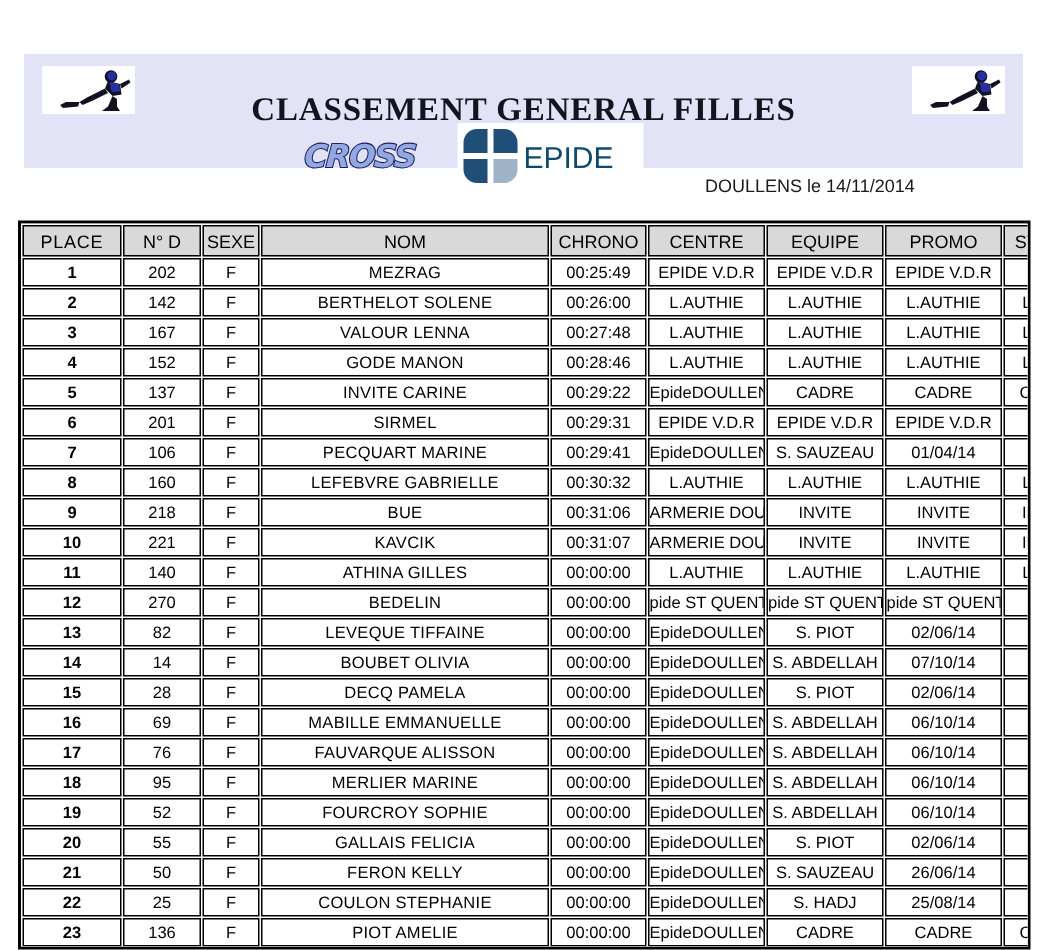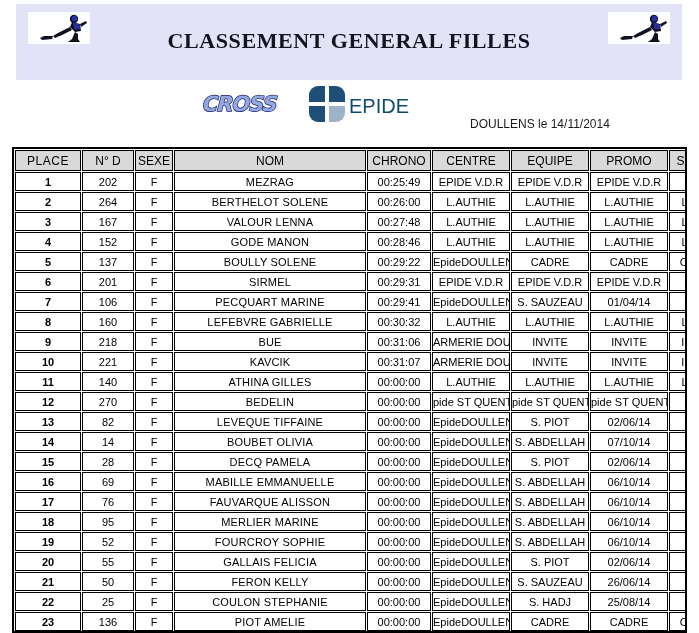--- a/index.html
+++ b/index.html
@@ -20,21 +20,21 @@
     position: relative;
     width: 699px;
     height: 633px;
     background: #ffffff;
   }
 
   
   .banner {
     position: absolute;
     left: 16px;
-    top: 4px;
+    top: 36px;
     width: 666px;
     height: 76px;
     background: #e3e3f7;
   }
 
   .runner-box {
     position: absolute;
     top: 8px;
     width: 62px;
     height: 32px;
@@ -276,21 +276,21 @@
             <td class="sexe">F</td>
             <td class="nom">MEZRAG</td>
             <td class="chrono">00:25:49</td>
             <td class="tiny">EPIDE V.D.R</td>
             <td class="small">EPIDE V.D.R</td>
             <td class="small">EPIDE V.D.R</td>
             <td class="small">VI</td>
           </tr>
           <tr>
             <td class="place">2</td>
-            <td class="num">264</td>
+            <td class="num">142</td>
             <td class="sexe">F</td>
             <td class="nom">BERTHELOT SOLENE</td>
             <td class="chrono">00:26:00</td>
             <td class="tiny">L.AUTHIE</td>
             <td class="small">L.AUTHIE</td>
             <td class="small">L.AUTHIE</td>
             <td class="small">Lycéen</td>
           </tr>
           <tr>
             <td class="place">3</td>
@@ -311,21 +311,21 @@
             <td class="chrono">00:28:46</td>
             <td class="tiny">L.AUTHIE</td>
             <td class="small">L.AUTHIE</td>
             <td class="small">L.AUTHIE</td>
             <td class="small">Lycéen</td>
           </tr>
           <tr>
             <td class="place">5</td>
             <td class="num">137</td>
             <td class="sexe">F</td>
-            <td class="nom">BOULLY SOLENE</td>
+            <td class="nom">INVITE CARINE</td>
             <td class="chrono">00:29:22</td>
             <td class="tiny">EpideDOULLENS</td>
             <td class="small">CADRE</td>
             <td class="small">CADRE</td>
             <td class="small">CADRE</td>
           </tr>
           <tr>
             <td class="place">6</td>
             <td class="num">201</td>
             <td class="sexe">F</td>

